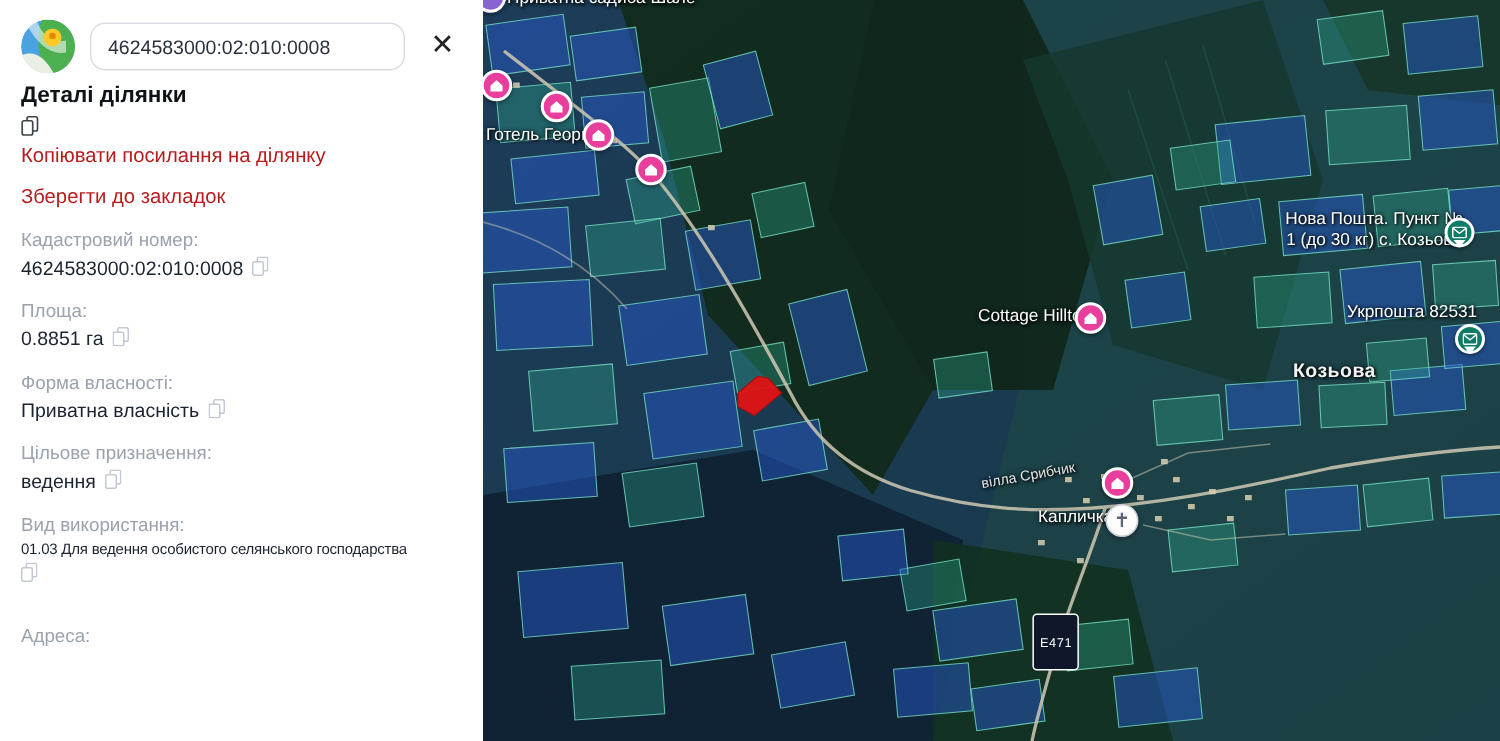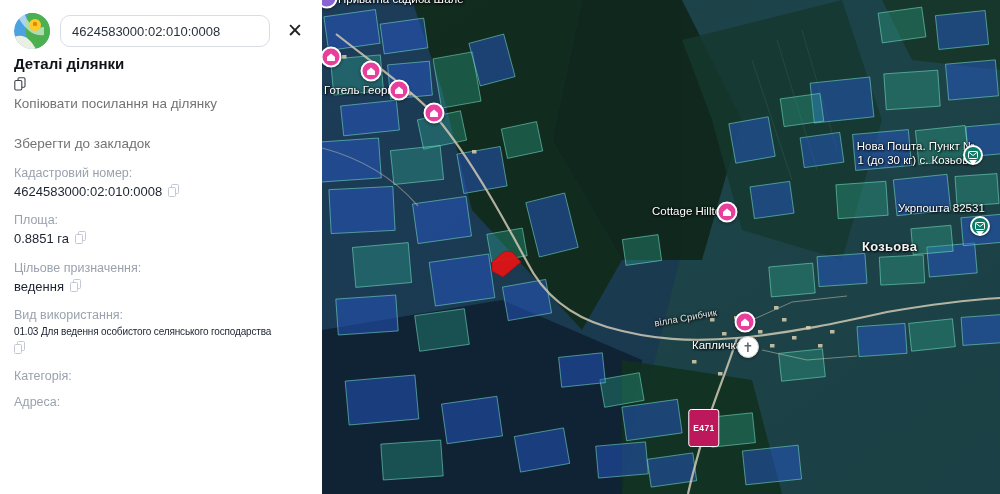--- a/index.html
+++ b/index.html
@@ -19,22 +19,22 @@
     flex:1;height:32px;border:1px solid #d9dde3;border-radius:10px;
     padding:0 11px;font-size:13px;color:#2a313c;outline:none;box-sizing:border-box;
     font-family:"Liberation Sans","DejaVu Sans",sans-serif;background:#fff;
   }
   .close-btn{
     width:26px;height:26px;border:none;background:none;cursor:pointer;
     font-size:19px;line-height:26px;color:#222;padding:0;margin-left:2px;flex:0 0 auto;
   }
   .panel-title{font-size:15px;font-weight:bold;color:#101418;margin-top:6px;}
   .copy-line{margin-top:5px;height:14px;}
-  .action-link{font-size:13.5px;color:#737373;margin-top:4px;cursor:pointer;line-height:1.4;}
-  .action-link.second{margin-top:21px;}
+  .action-link{font-size:13.5px;color:#b91c1c;margin-top:4px;cursor:pointer;line-height:1.4;}
+  .action-link.second{margin-top:8px;}
   .field{margin-top:10px;padding-top:2px;}
   .field-label{font-size:12.5px;color:#9aa2ad;}
   .field-value{font-size:13px;color:#1c2430;margin-top:3px;line-height:1.35;}
   .field-value.tight{font-size:10px;letter-spacing:-0.15px;}
   .copy-ic{display:inline-block;margin-left:6px;vertical-align:-1px;cursor:pointer;}
   .copy-block{display:block;margin-top:2px;margin-left:0;}
   
   .map{position:relative;width:678px;height:494px;overflow:hidden;background:#1b3a54;cursor:grab;}
   .map svg.base{position:absolute;left:0;top:0;}
   .map-label{
@@ -60,22 +60,22 @@
   .pin-post{
     width:20px;height:20px;border-radius:50%;background:#0d7c66;border:2px solid #fff;
     box-sizing:border-box;display:flex;align-items:center;justify-content:center;
     box-shadow:0 1px 3px rgba(0,0,0,.45);position:relative;
   }
   .pin-post:after{
     content:"";position:absolute;left:50%;bottom:-6px;transform:translateX(-50%);
     border:4px solid transparent;border-top:5px solid #fff;
   }
   .road-badge{
-    position:absolute;z-index:3;background:#be185d;color:#fff;border:1.5px solid #fff;
-    border-radius:3px;font-size:8.5px;font-weight:bold;padding:13px 4px;letter-spacing:.4px;
+    position:absolute;z-index:3;background:#0f172a;color:#fff;border:1.5px solid #fff;
+    border-radius:3px;font-size:8.5px;font-weight:normal;padding:13px 4px;letter-spacing:.4px;
     transform:translate(-50%,-50%);pointer-events:none;
   }
 </style>
 </head>
 <body>
 
 <aside class="sidebar">
   <div class="top-row">
     <div class="logo">
       <svg width="36" height="36" viewBox="0 0 36 36">
@@ -111,35 +111,41 @@
           </svg></span></div>
   </div>
   <div class="field">
     <div class="field-label">Площа:</div>
     <div class="field-value"><span>0.8851 га</span><span class="copy-ic"><svg width="11" height="13" viewBox="0 0 11 13">
             <rect x="3.5" y="0.5" width="7" height="9" rx="1" fill="none" stroke="#c3c9d2"></rect>
             <rect x="0.5" y="3.5" width="7" height="9" rx="1" fill="#fff" stroke="#c3c9d2"></rect>
           </svg></span></div>
   </div>
   <div class="field">
+    <div class="field-label">Форма власності:</div>
+    <div class="field-value"><span>Приватна власність</span><span class="copy-ic"><svg width="11" height="13" viewBox="0 0 11 13">
+            <rect x="3.5" y="0.5" width="7" height="9" rx="1" fill="none" stroke="#c3c9d2"></rect>
+            <rect x="0.5" y="3.5" width="7" height="9" rx="1" fill="#fff" stroke="#c3c9d2"></rect>
+          </svg></span></div>
+  </div>
+  <div class="field">
     <div class="field-label">Цільове призначення:</div>
     <div class="field-value"><span>ведення</span><span class="copy-ic"><svg width="11" height="13" viewBox="0 0 11 13">
             <rect x="3.5" y="0.5" width="7" height="9" rx="1" fill="none" stroke="#c3c9d2"></rect>
             <rect x="0.5" y="3.5" width="7" height="9" rx="1" fill="#fff" stroke="#c3c9d2"></rect>
           </svg></span></div>
   </div>
   <div class="field">
     <div class="field-label">Вид використання:</div>
     <div class="field-value tight"><span>01.03 Для ведення особистого селянського господарства</span><span class="copy-ic copy-block"><svg width="11" height="13" viewBox="0 0 11 13">
             <rect x="3.5" y="0.5" width="7" height="9" rx="1" fill="none" stroke="#c3c9d2"></rect>
             <rect x="0.5" y="3.5" width="7" height="9" rx="1" fill="#fff" stroke="#c3c9d2"></rect>
           </svg></span></div>
   </div>
   <div class="field">
-    <div class="field-label">Категорія:</div>
   </div>
   <div class="field">
     <div class="field-label">Адреса:</div>
 
   </div>
 
 </aside>
 
 <div class="map">
   <svg class="base" width="678" height="494" viewBox="0 0 678 494">

